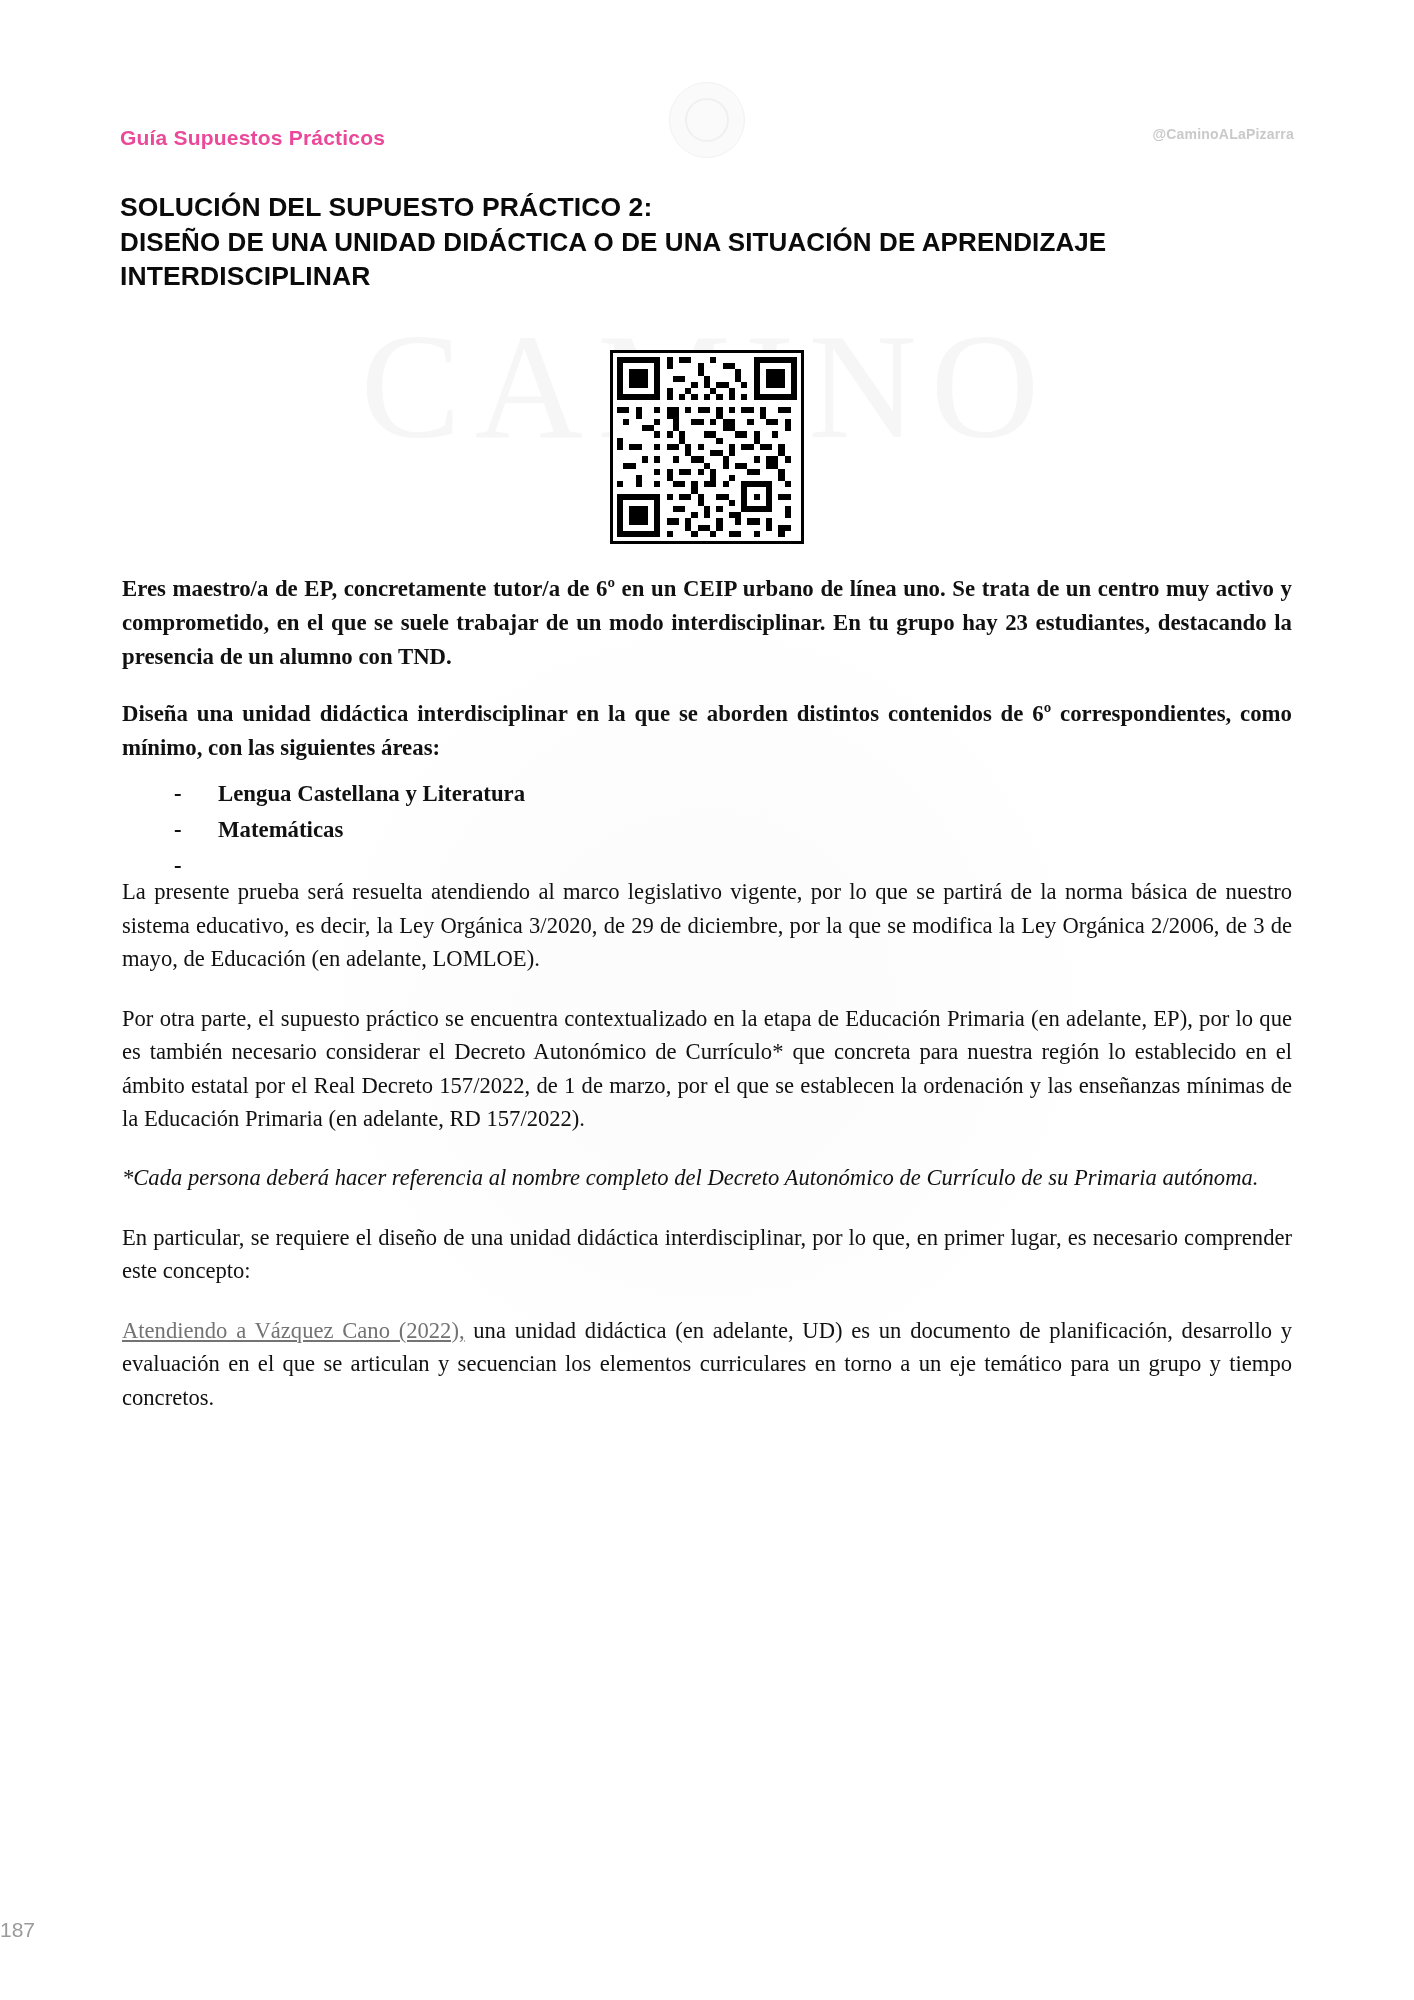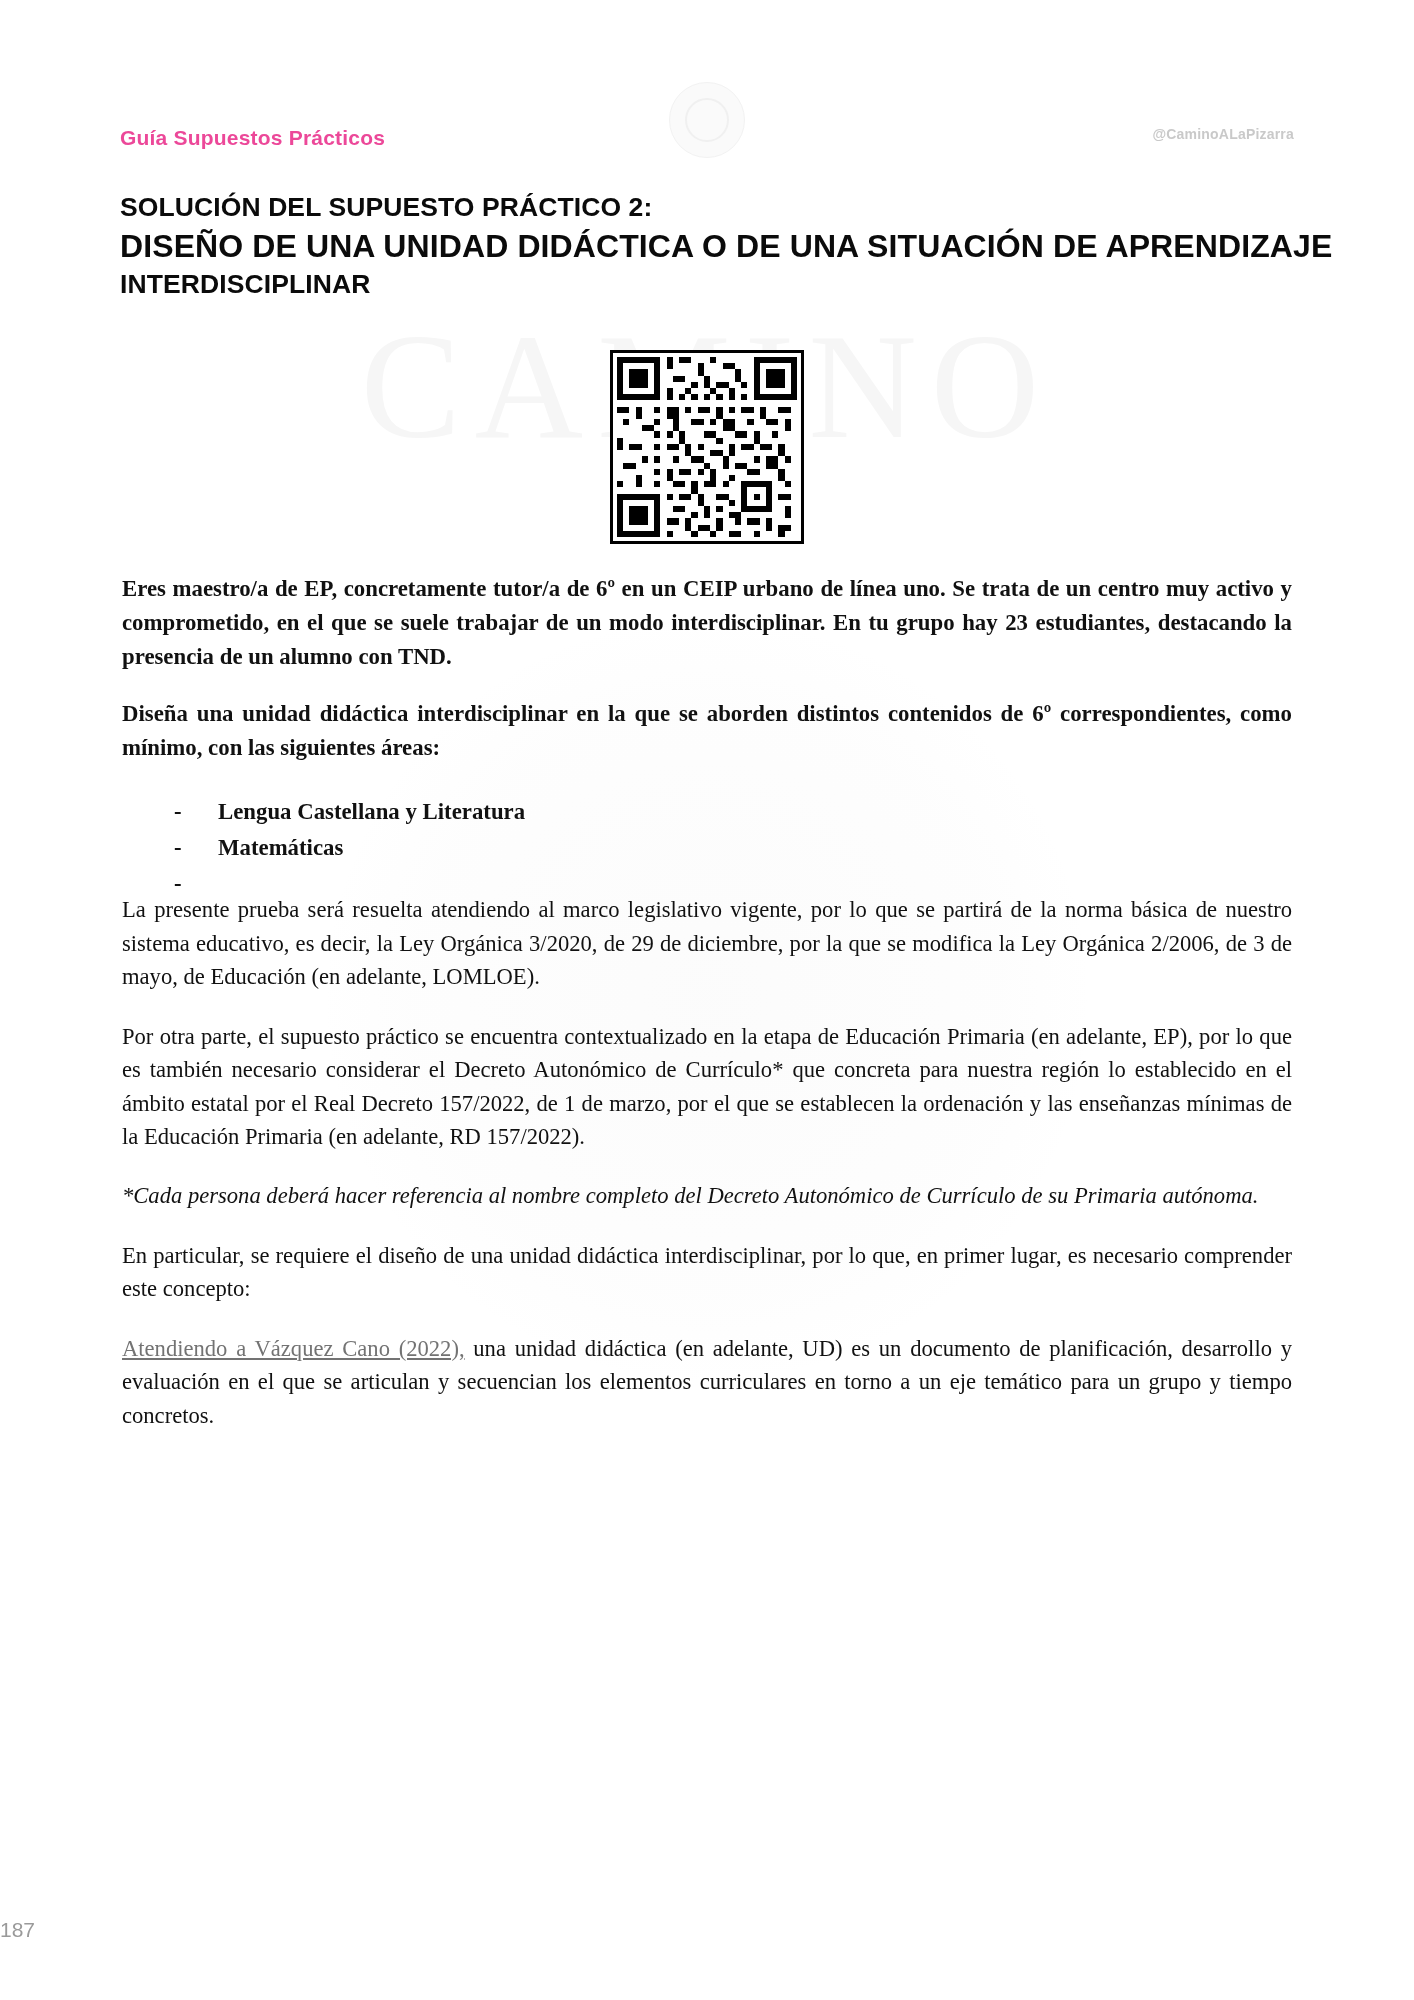--- a/index.html
+++ b/index.html
@@ -102,21 +102,21 @@
     left: 120px;
     right: 120px;
     font-family: "Liberation Sans", sans-serif;
     font-weight: bold;
     font-size: 26.5px;
     line-height: 1.32;
     color: #0b0b0b;
     letter-spacing: 0.1px;
   }
   .title-block div { white-space: nowrap; }
-  .title-line-2 { font-size: 32px; }
+  .title-line-2 { font-size: 26px; }
 
   
   .qr-wrap {
     position: absolute;
     top: 350px;
     left: 50%;
     transform: translateX(-50%);
     width: 180px;
     height: 180px;
     background: #ffffff;
@@ -143,21 +143,21 @@
   }
   p.para {
     margin: 0 0 26px 0;
     text-align: justify;
     text-justify: inter-word;
   }
   p.bold {
     font-weight: bold;
     font-size: 22.8px;
     line-height: 1.5;
-    margin-bottom: 30px;
+    margin-bottom: 12px;
   }
   p.bold.spaced { margin-bottom: 22px; }
   .list {
     margin: 0 0 28px 0;
     padding: 0;
     list-style: none;
   }
   .list li {
     font-weight: bold;
     font-size: 22.8px;

